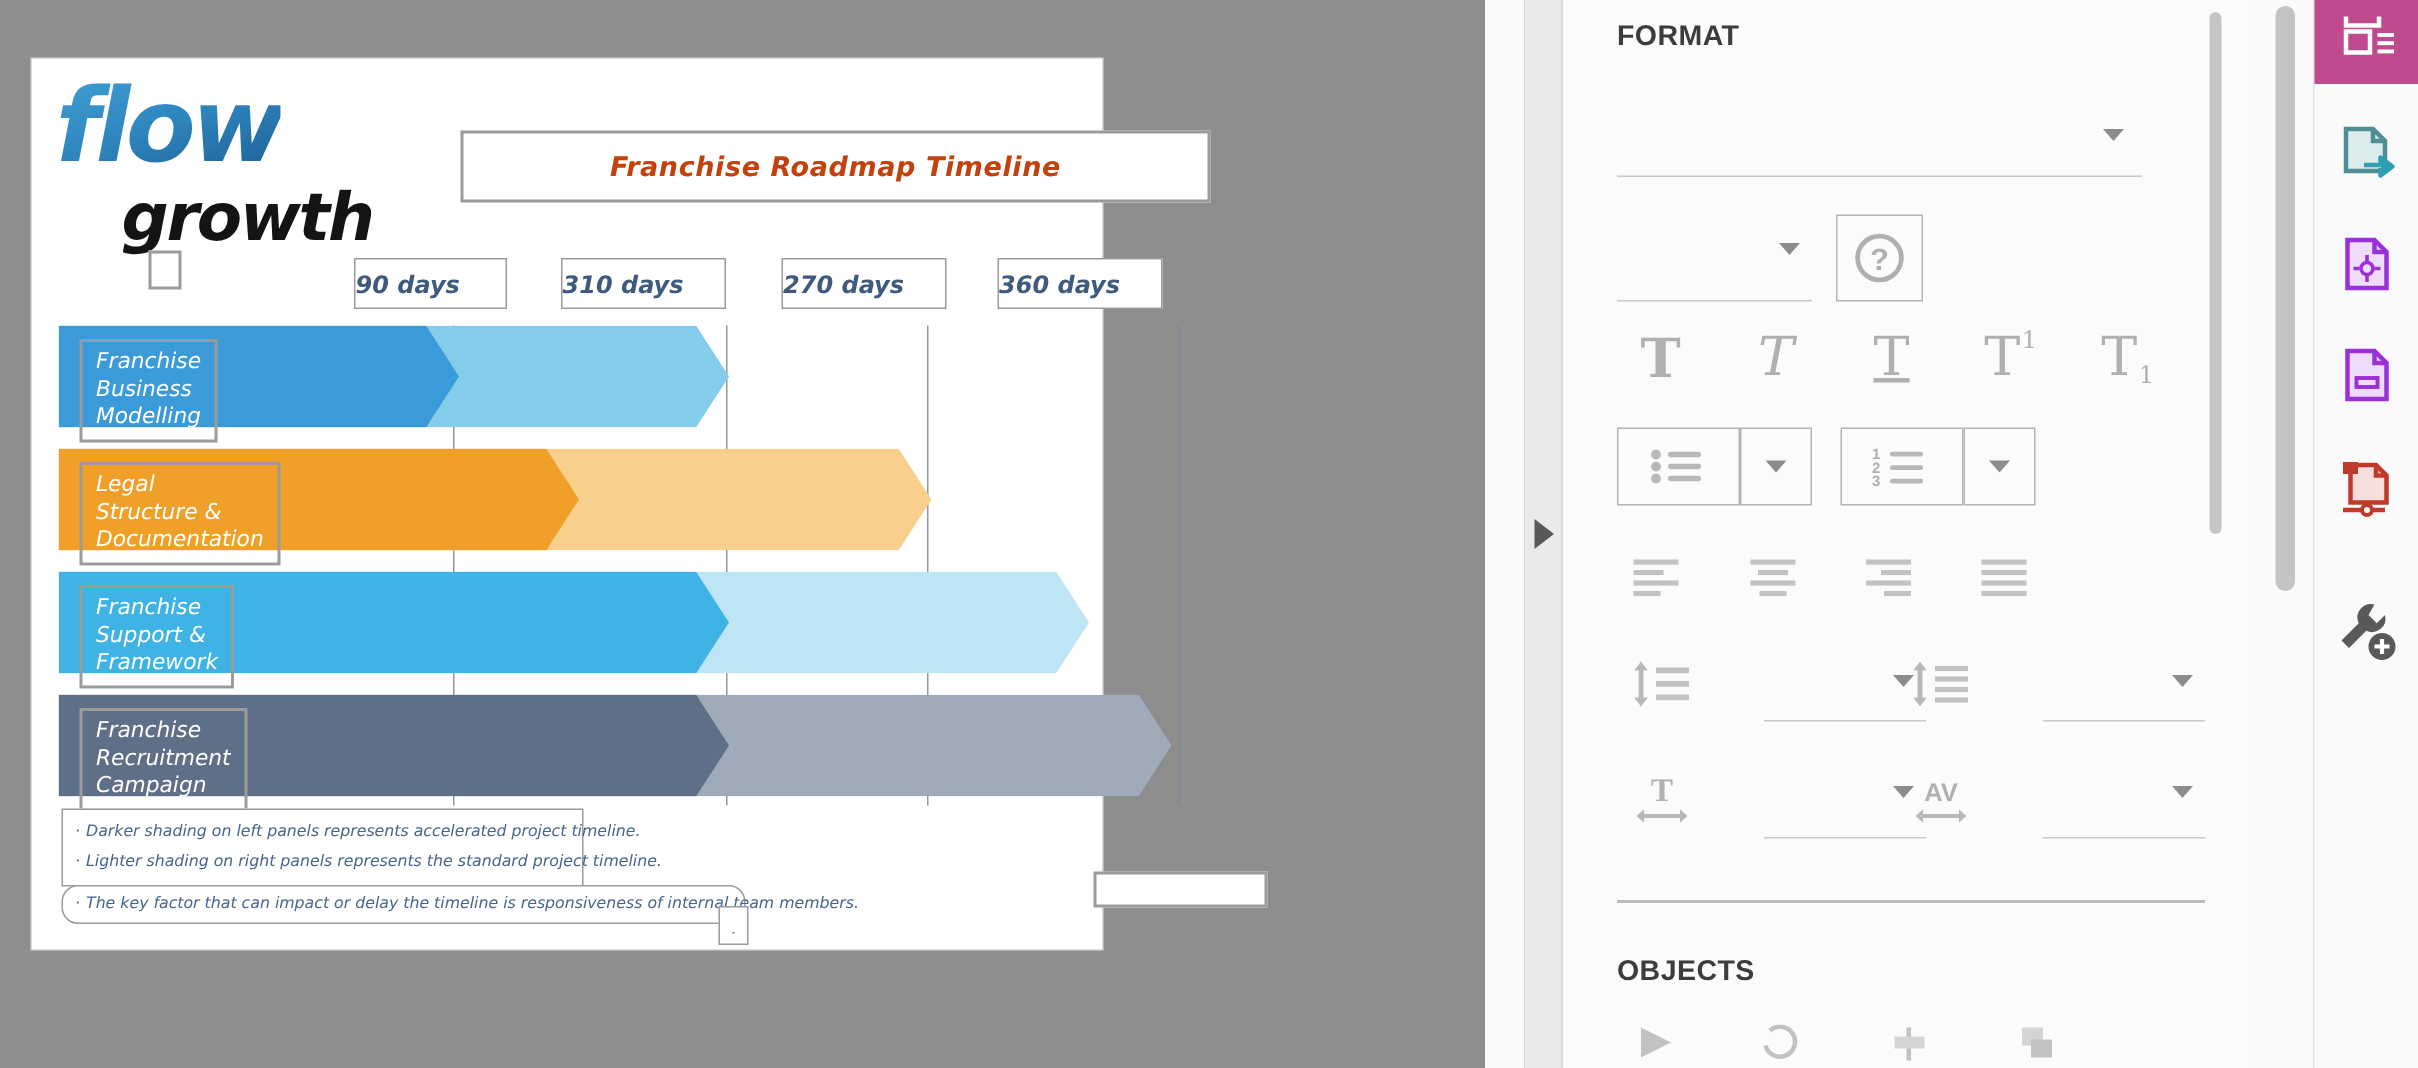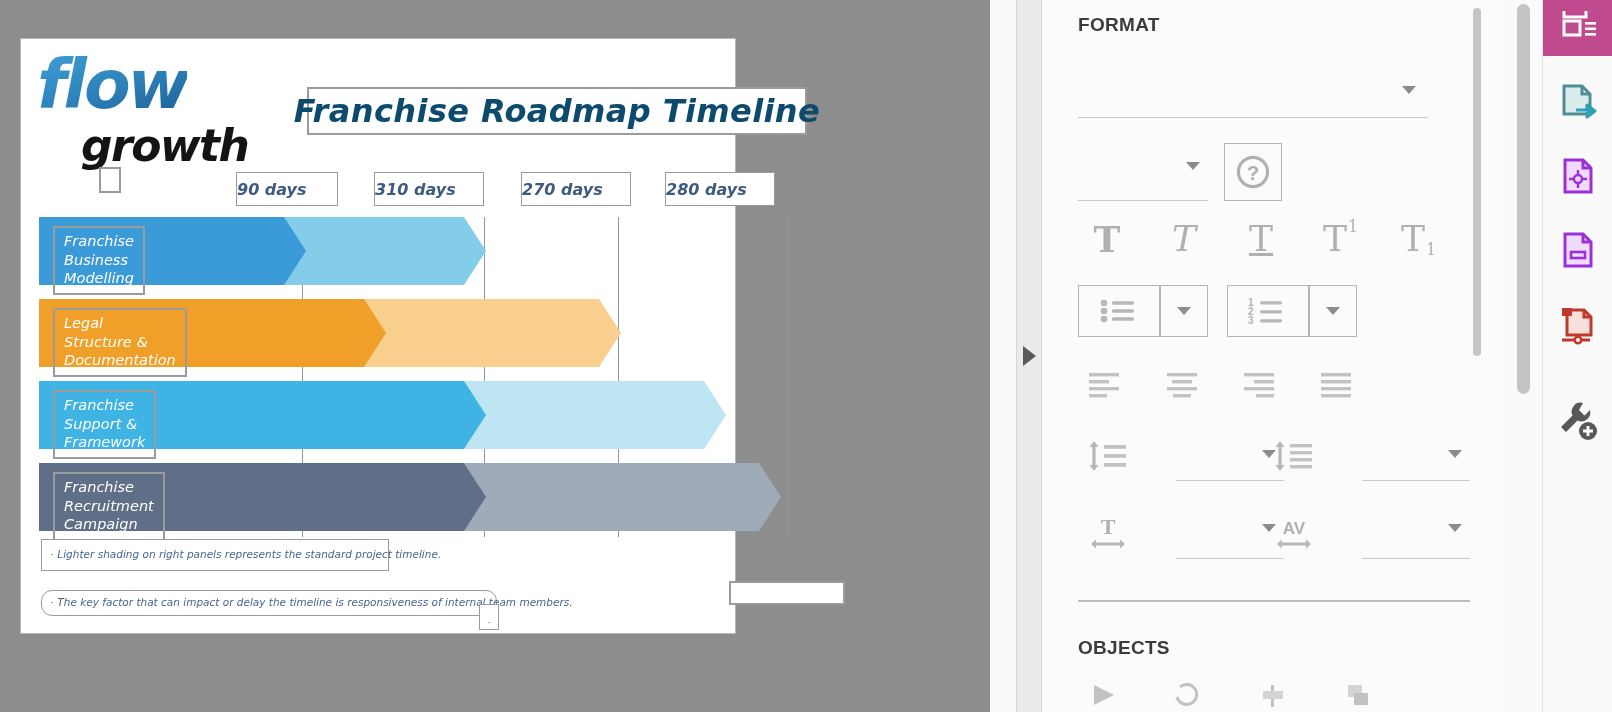--- a/index.html
+++ b/index.html
@@ -52,22 +52,22 @@
 
   
   .title-box {
     position: absolute; left: 286px; top: 48px;
     width: 500px; height: 48px;
     border: 2px solid #9b9b9b; background: #ffffff;
     display: flex; align-items: center; justify-content: center;
   }
   .title-text {
     font-family: "DejaVu Sans", sans-serif;
-    font-size: 32px; font-weight: bold; font-style: italic;
-    color: #0c4a6e; letter-spacing: 0.4px; white-space: nowrap;
+    font-size: 18px; font-weight: bold; font-style: italic;
+    color: #c2410c; letter-spacing: 0.4px; white-space: nowrap;
   }
 
   
   .daymark {
     position: absolute; top: 133px; height: 34px;
     border: 1.5px solid #9b9b9b; background: #ffffff;
     display: flex; align-items: center; 
     font-family: "DejaVu Sans", sans-serif;
     font-size: 16px; font-style: italic; color: #3e5a7e;
     white-space: nowrap;
@@ -212,21 +212,21 @@
       <div class="daymark" id="dm0" style="left:215px;width:102px;">
         <span class="dm-b">90 days</span>
       </div>
       <div class="daymark" id="dm1" style="left:353px;width:110px;">
         <span class="dm-b">310 days</span>
       </div>
       <div class="daymark" id="dm2" style="left:500px;width:110px;">
         <span class="dm-b">270 days</span>
       </div>
       <div class="daymark" id="dm3" style="left:644px;width:110px;">
-        <span class="dm-b">280 days</span>
+        <span class="dm-b">360 days</span>
       </div>
 
       <div class="chart">
         <div class="gridline" style="left:263px;"></div>
         <div class="gridline" style="left:445px;"></div>
         <div class="gridline" style="left:579px;"></div>
         <div class="gridline" style="left:749px;"></div>
 
         <div class="row" style="top:0px;">
           <div class="bar-light" id="l0" style="width: 447px; background: rgb(132, 205, 234); clip-path: polygon(0px 0px, 425px 0px, 447px 34px, 425px 68px, 0px 68px);"></div>
@@ -255,20 +255,23 @@
         <div class="row" style="top:246px;">
           <div class="bar-light" id="l3" style="width: 742px; background: rgb(160, 171, 186); clip-path: polygon(0px 0px, 720px 0px, 742px 34px, 720px 68px, 0px 68px);"></div>
           <div class="bar-dark" id="d3" style="width: 447px; background: rgb(95, 111, 135); clip-path: polygon(0px 0px, 425px 0px, 447px 34px, 425px 68px, 0px 68px);"></div>
           <div class="bar-label" id="t3" style="max-width: 140px;">Franchise
 Recruitment
 Campaign</div>
         </div>
       </div>
 
       <div class="note-box" style="left:20px; top:500px; width:348px;">
+        <div class="note-line">
+          <span class="bul">·</span><span>Darker shading on left panels represents accelerated project timeline.</span>
+        </div>
         <div class="note-line">
           <span class="bul">·</span><span>Lighter shading on right panels represents the standard project timeline.</span>
         </div>
       </div>
 
       <div class="note-box" style="left:20px; top:551px; width:456px;border-radius:11px;">
         <div class="note-line" style="line-height:1.3;">
           <span class="bul">·</span><span>The key factor that can impact or delay the timeline is responsiveness of internal team members.</span>
         </div>
       </div>

